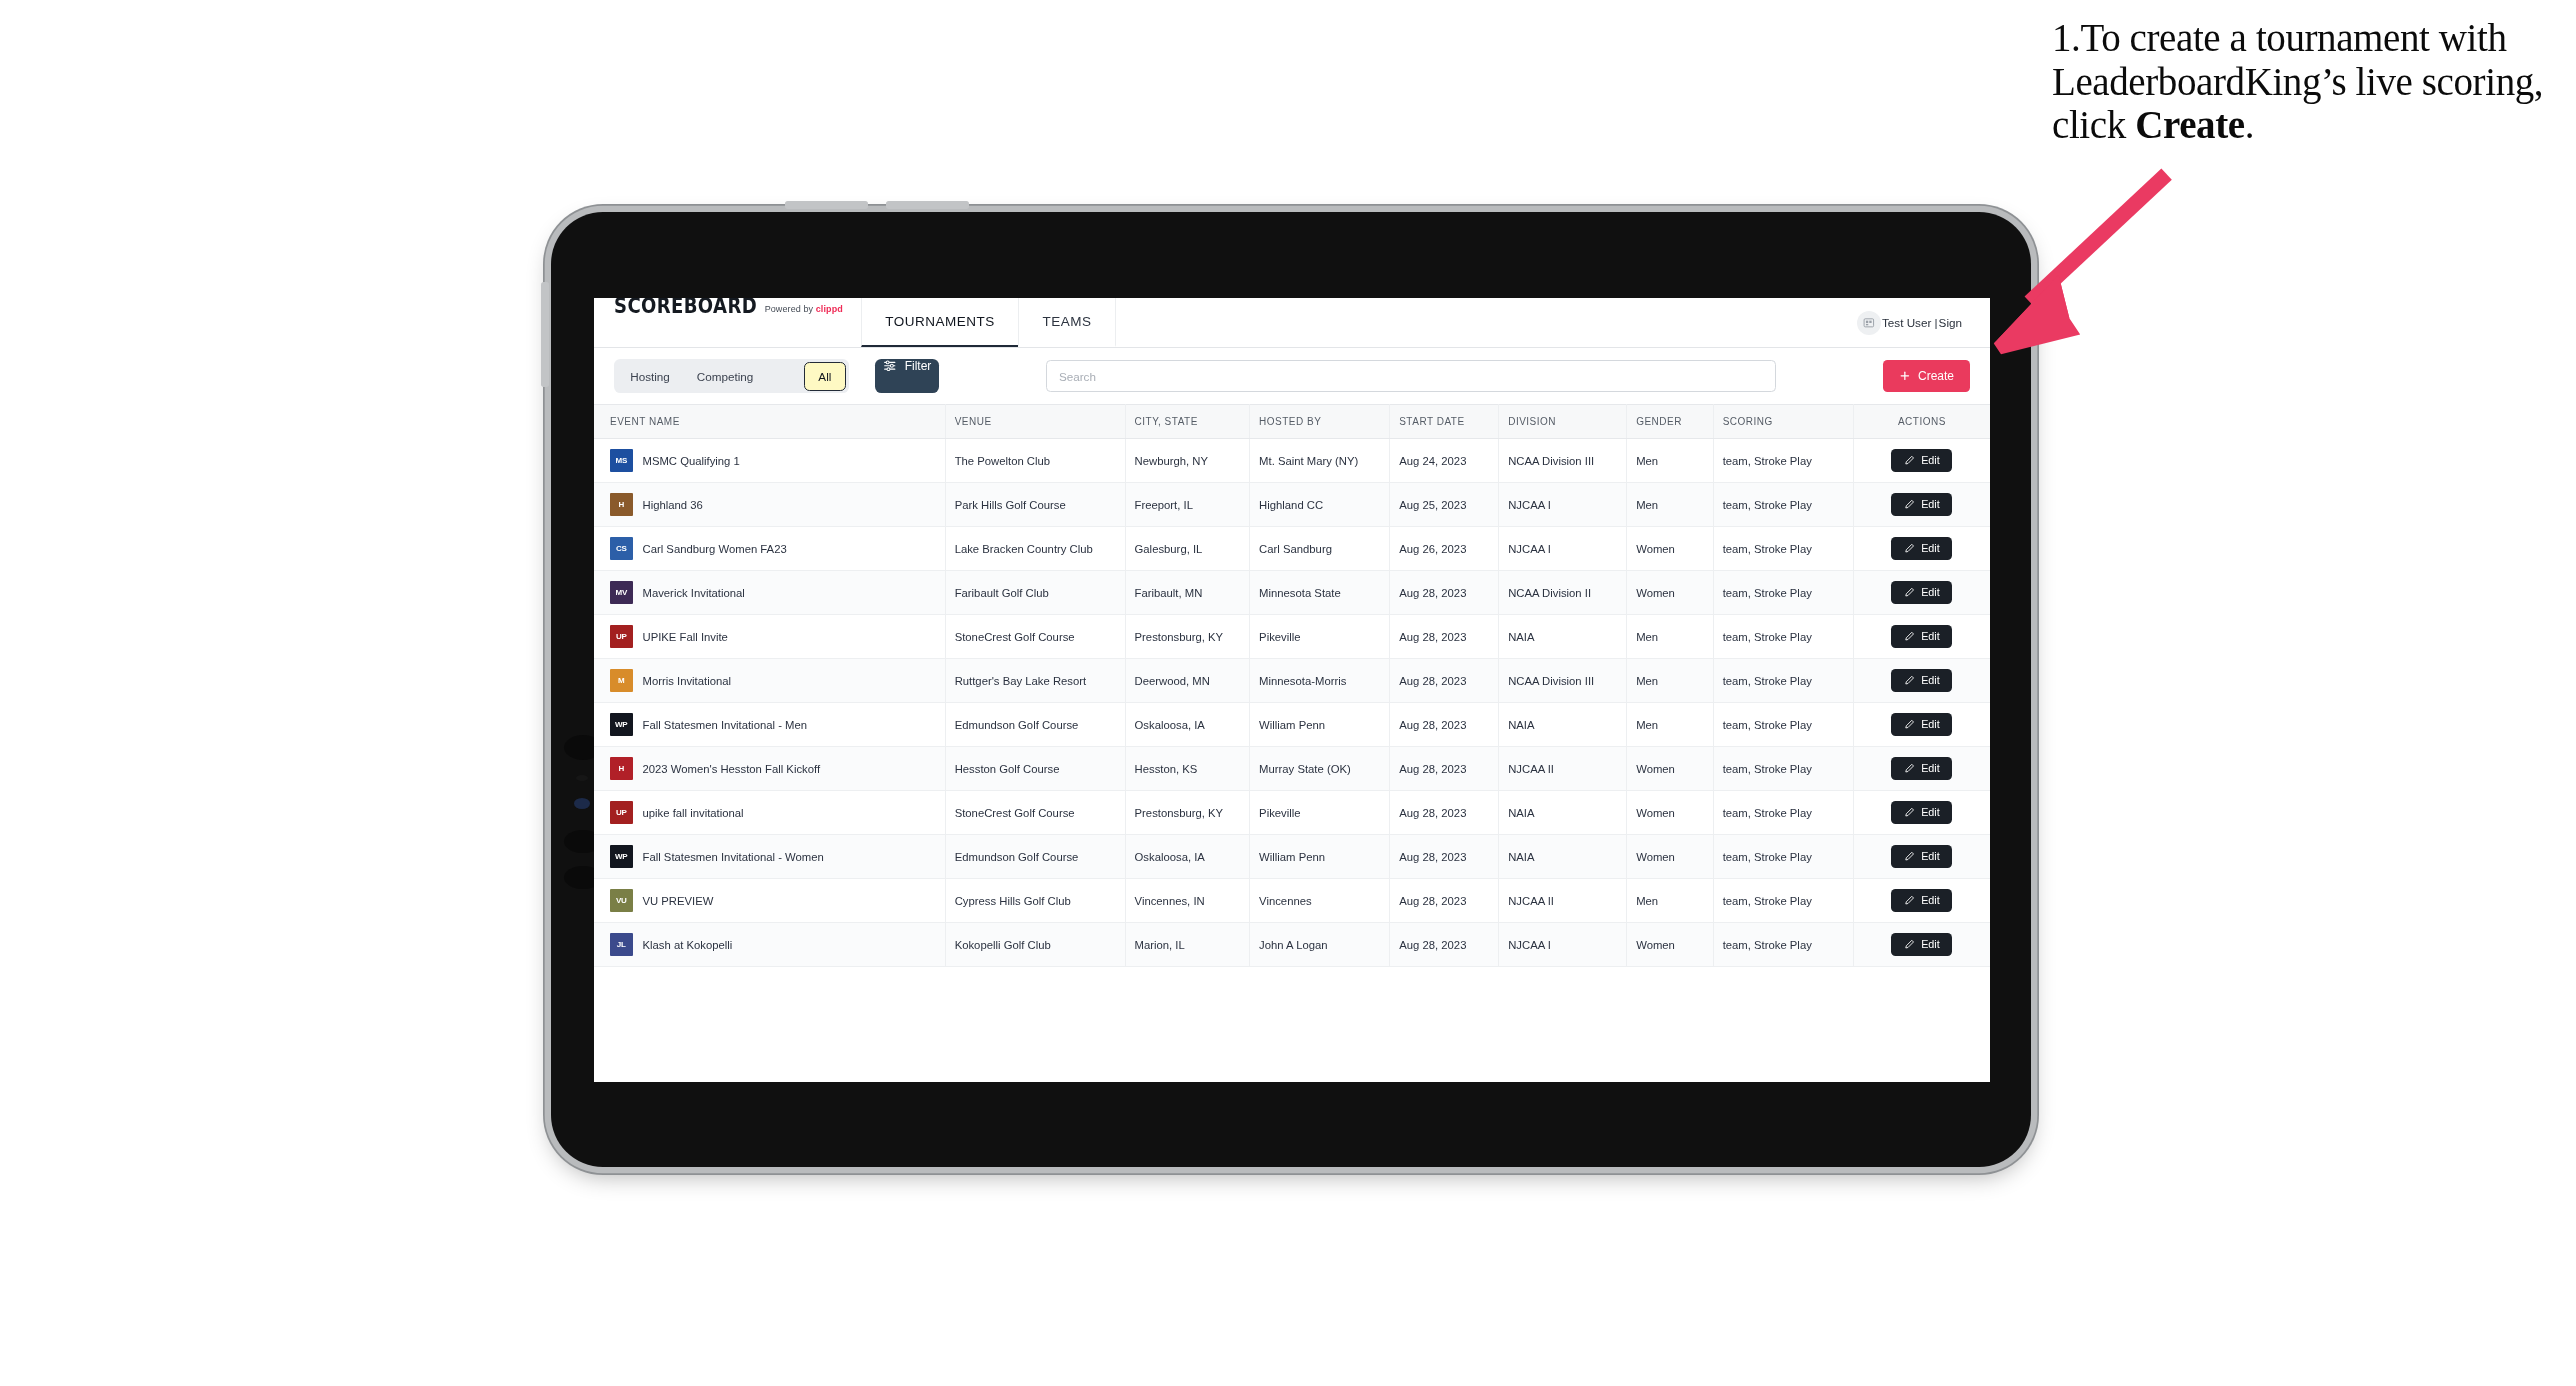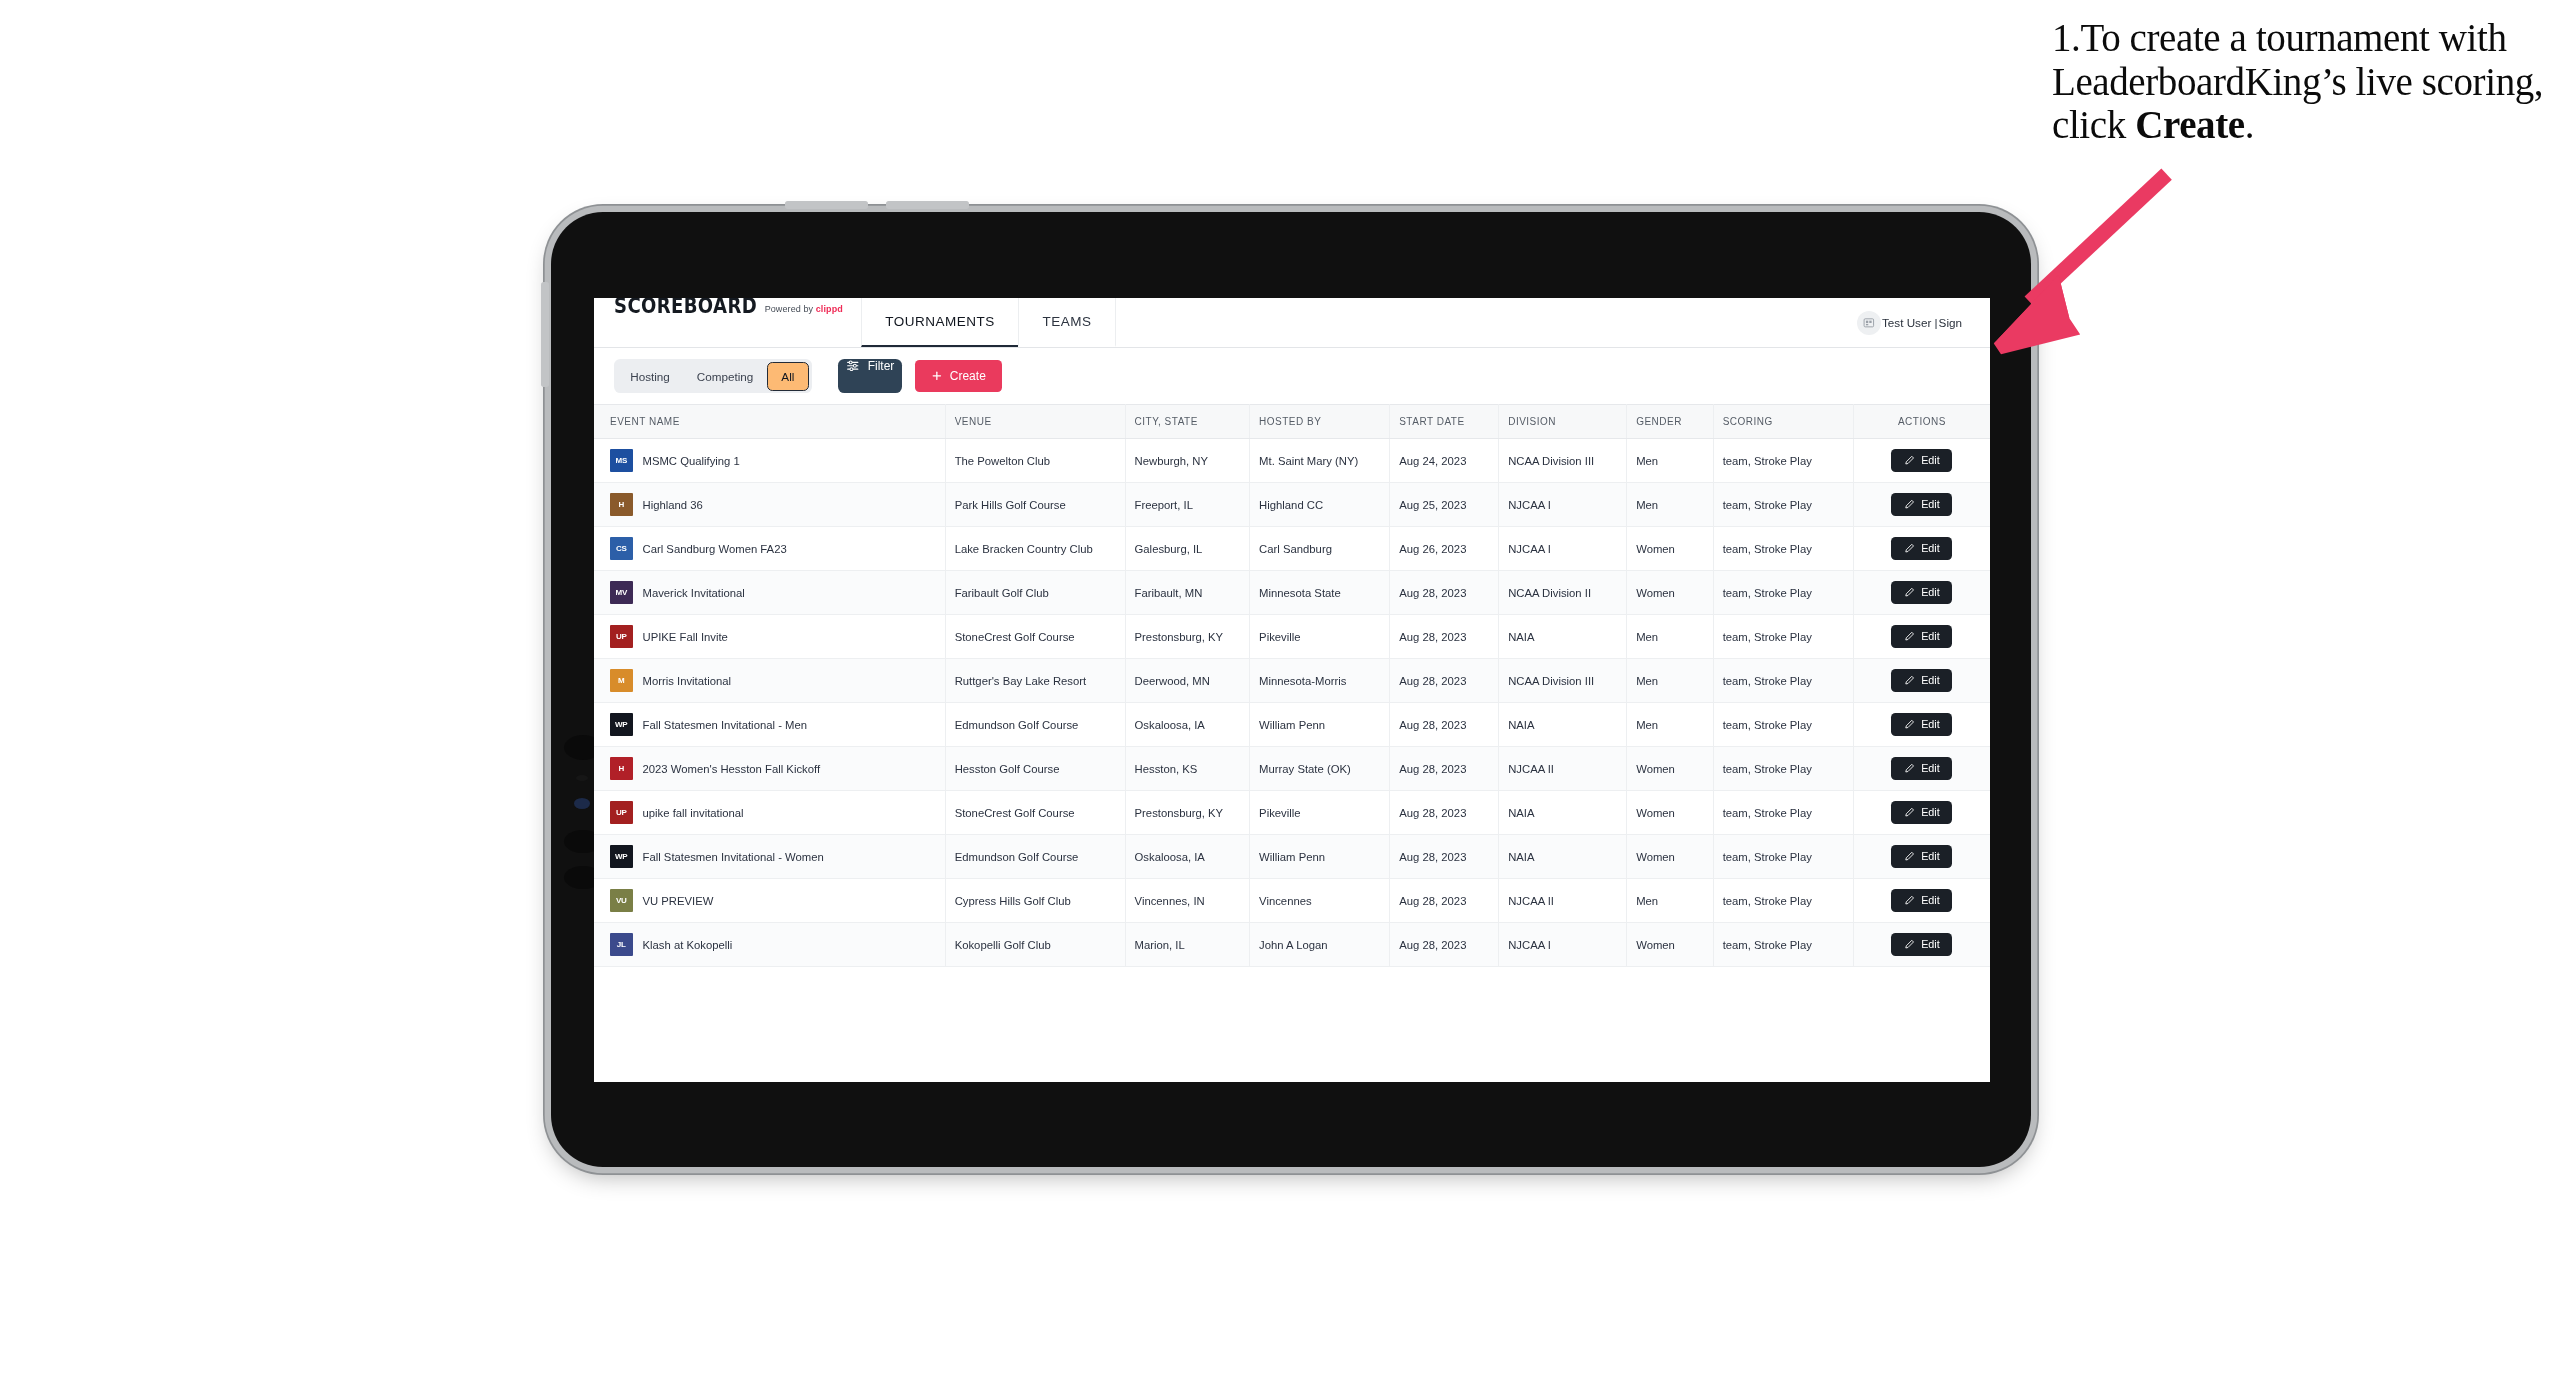--- a/index.html
+++ b/index.html
@@ -81,22 +81,23 @@
   }
   .segmented {
     display:flex; align-items:center; background:#eceef1; border-radius: 6.3px;
     height: 34px; padding: 0 2.7px;
   }
   .seg {
     padding: 0 13.5px; height: 27px; display:flex; align-items:center;
     font-size: 11.7px; color:#3c4350; border-radius: 5.4px; cursor:pointer;
   }
   .seg.active {
-    background:#fdba74; color:#11161f; border: 1.4px solid #232b37; font-weight:400;
+    background:#fef9c3; color:#11161f; border: 1.4px solid #232b37; font-weight:400;
     height: 29px;
+    margin-left: 37px;
   }
   .filter-btn {
     height: 34px; background:#2f4356; color:#fff; border-radius:6.3px;
     display:flex; align-items:flex-start; gap:8px; padding: 0 8px;
     font-size: 12px; cursor:pointer; border:none;margin-left:14px;
   }
   .search-wrap { margin-left: auto; margin-right: auto; }
   #search {
     width: 730px; height: 32px; border:0.9px solid #d4d8dd; border-radius: 4.5px;
     padding: 0 11.7px; font-size: 11.7px; color:#2a313c; background:#fff;
@@ -217,20 +218,23 @@
               <line x1="2" y1="4" x2="14" y2="4"></line>
               <line x1="2" y1="8" x2="14" y2="8"></line>
               <line x1="2" y1="12" x2="14" y2="12"></line>
             </g>
             <circle cx="5.5" cy="4" r="1.7" fill="#2f4356" stroke="#fff" stroke-width="1.2"></circle>
             <circle cx="10.5" cy="8" r="1.7" fill="#2f4356" stroke="#fff" stroke-width="1.2"></circle>
             <circle cx="6.5" cy="12" r="1.7" fill="#2f4356" stroke="#fff" stroke-width="1.2"></circle>
           </svg>
           <span>Filter</span>
         </button>
+        <div class="search-wrap">
+          <input id="search" type="text" placeholder="Search" style="">
+        </div>
         <button class="create-btn">
           <svg width="11.7" height="11.7" viewBox="0 0 16 16">
             <g stroke="#fff" stroke-width="1.7" stroke-linecap="round">
               <line x1="8" y1="3" x2="8" y2="13"></line>
               <line x1="3" y1="8" x2="13" y2="8"></line>
             </g>
           </svg>
           <span>Create</span>
         </button>
       </div>

